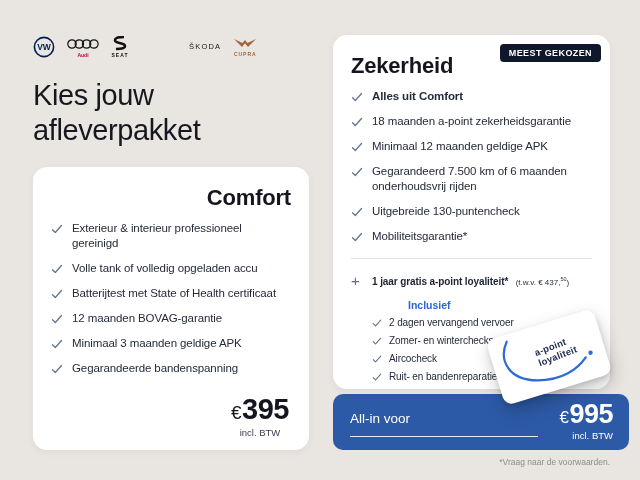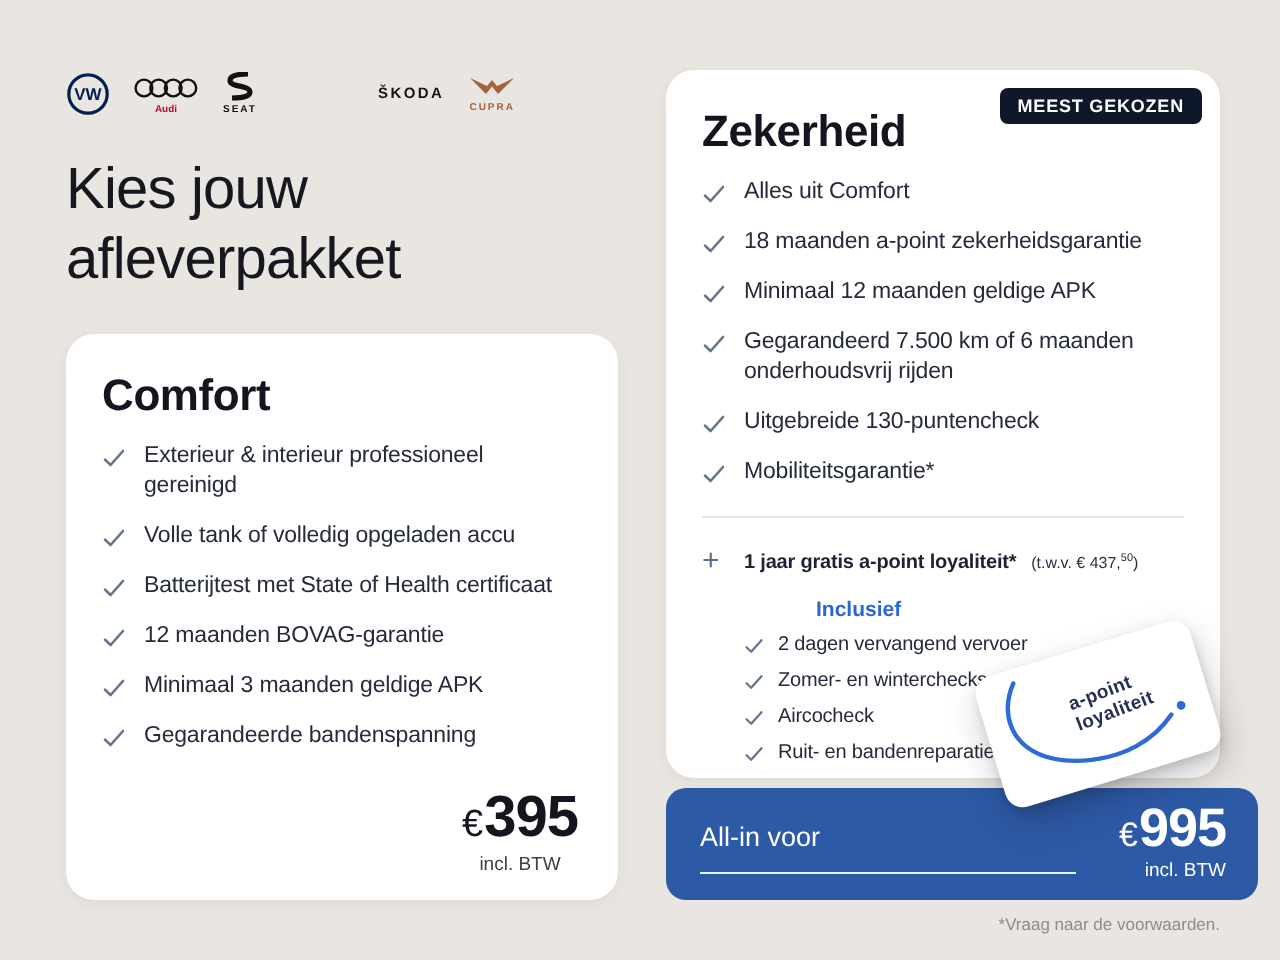--- a/index.html
+++ b/index.html
@@ -28,25 +28,25 @@
   .card {
     position:absolute; background:#fff; border-radius:14px;
     box-shadow:0 2px 8px rgba(0,0,0,0.05);
   }
   .card-title { font-size:22px; font-weight:700; color:#15151f; letter-spacing:-0.2px; }
 
   ul.features { list-style:none; }
   ul.features li { display:flex; gap:9px; margin-top:10px; }
   .chk { width:12px; height:12px; flex:none; margin-top:2px; }
   .item-text { font-size:11.5px; letter-spacing:-0.1px; line-height:1.3; color:#252b3a; }
-  .item-text.bold { font-weight:400; }
+  .item-text.bold { font-weight:700; }
 
   
   .comfort-card { left:33px; top:167px; width:276px; height:283px; padding:18px 18px; z-index:1; }
-  .comfort-card .card-title { margin-bottom:4px; }
+  .comfort-card .card-title { margin-bottom:4px;text-align:right; }
   .price-block { position:absolute; right:20px; bottom:12px; text-align:center; }
   .price-line { font-weight:700; color:#15151f; letter-spacing:-0.5px; line-height:1; }
   .price-line .euro { font-size:19px; font-weight:400; margin-right:1px; }
   .price-line .amount { font-size:29px; }
   .tax-note { font-size:9.5px; color:#3c4049; margin-top:3px; }
 
   
   .zekerheid-card { left:333px; top:35px; width:277px; height:354px; padding:18px 18px; z-index:3; }
   .zekerheid-card .card-title { margin-bottom:4px; }
   .badge {
@@ -128,21 +128,21 @@
     </svg>
     <span class="logo-sub" style="color:#bb0a30; letter-spacing:0;">Audi</span>
   </div>
   <div class="brand">
     <svg width="18" height="15" viewBox="0 0 18 15">
       <path d="M13 1 C6 1 4 2.5 4 4.2 C4 6 6.5 6.6 9.5 7.2 C12.8 7.9 14 8.6 14 10 C14 12 11 13 5 13" fill="none" stroke="#111" stroke-width="2.6"></path>
     </svg>
     <span class="logo-sub" style="color:#111;">SEAT</span>
   </div>
   <div class="brand">
-    <span style="font-size:7.5px; font-weight:700; letter-spacing:1.2px; color:#161616;padding-left:48px;">ŠKODA</span>
+    <span style="font-size:7.5px; font-weight:400; letter-spacing:1.2px; color:#161616;padding-left:48px;">ŠKODA</span>
   </div>
   <div class="brand">
     <svg width="24" height="13" viewBox="0 0 24 13">
       <path d="M1 2 L9 10 L12 6.2 L15 10 L23 2 L14.5 6 L12 3 L9.5 6 Z" fill="#a4633a"></path>
     </svg>
     <span class="logo-sub" style="color:#a4633a;">CUPRA</span>
   </div>
 </div>
 
 <div class="page-heading">

